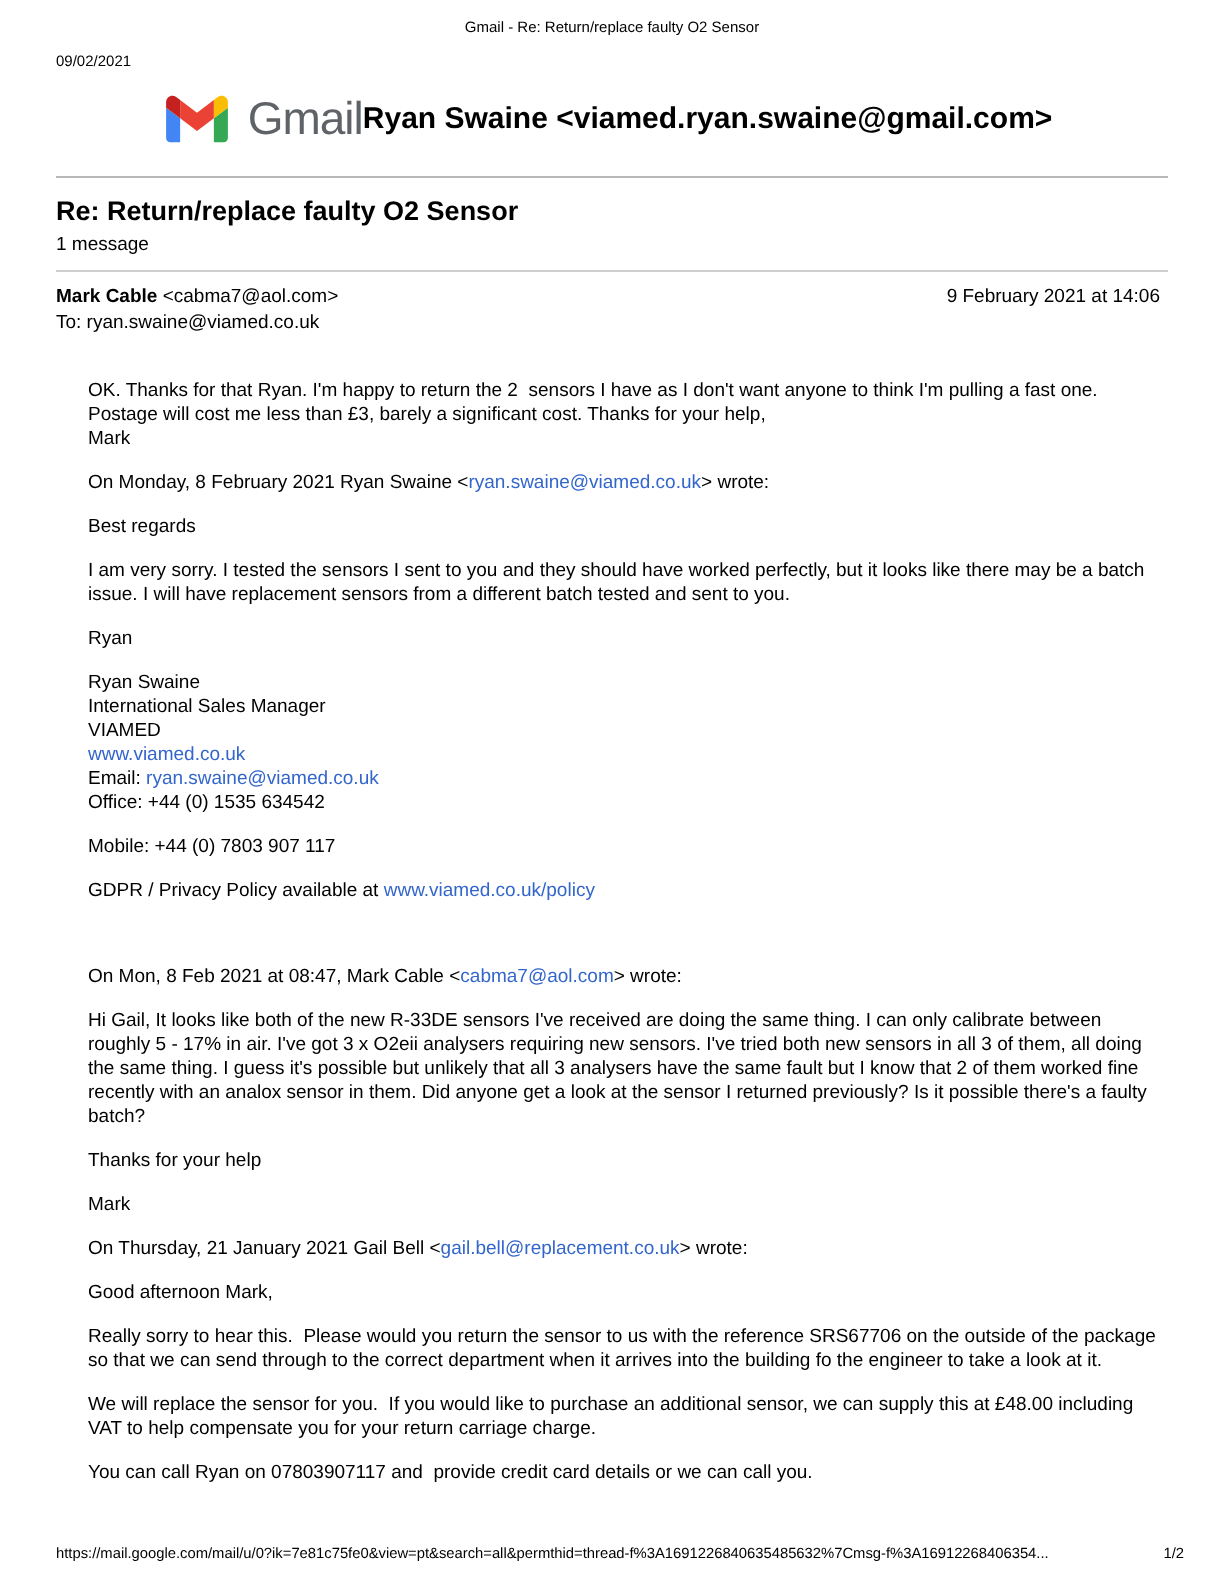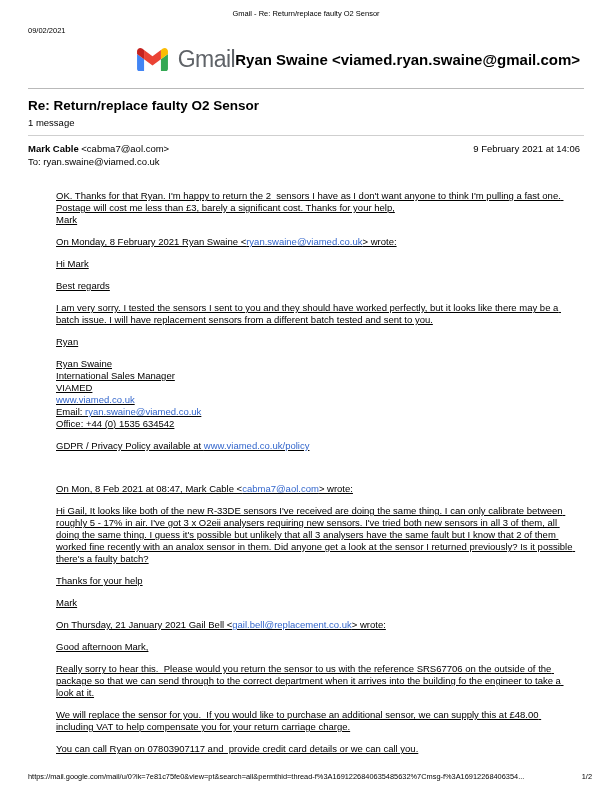--- a/index.html
+++ b/index.html
@@ -11,21 +11,21 @@
   
   .print-header {
     position: relative; padding: 26px 30px 0 28px; font-size: 7.5px;
     color: #000; height: 20px;
   }
   .ph-center {
     position: absolute; left: 0; right: 0; top: 9px; text-align: center;
   }
   
   .logo-row {
-    display: flex; align-items: center; justify-content: flex-end;
+    display: flex; align-items: center; justify-content: center;
     margin: 20px 32px 0 28px;
   }
   .logo { display: flex; align-items: center; gap: 9px; }
   .logo svg { width: 33px; height: 25px; display: block; }
   .logo-text {
     font-size: 23px; color: var(--logo-gray, #5f6368); letter-spacing: -0.5px;
   }
   .account { font-size: 15px; font-weight: bold; }
   hr.rule1 { border: none; border-top: 1px solid #b9b9b9; margin: 15px 28px 0; }
   hr.rule2 { border: none; border-top: 1px solid #cfcfcf; margin: 7px 28px 0; }
@@ -34,21 +34,21 @@
   .msg-header {
     display: flex; justify-content: space-between; align-items: baseline;
     margin: 7px 32px 0 28px; font-size: 9.5px; white-space: pre-wrap; gap: 16px;
   }
   .msg-from b { font-weight: bold; }
   .to-line { margin: 2px 30px 0 28px; font-size: 9.5px; }
   
   .email-body {
     margin: 23px 34px 0 44px; font-size: 9.5px; line-height: 12px;
   }
-  .para { white-space: pre-wrap; margin: 0 0 10px 12px; text-decoration: underline; }
+  .para { white-space: pre-wrap; margin: 0 0 10px 0; }
   .gap-xl { margin-top: 31px; }
   .link { color: var(--link, #3366cc); cursor: pointer; }
   
   .page-footer {
     position: absolute; left: 28px; right: 20px; bottom: 11px;
     display: flex; justify-content: space-between; font-size: 7.4px; color: #000;
   }
   .footer-url { max-width: 540px; overflow: hidden; white-space: nowrap; }
 </style>
 </head>
@@ -83,30 +83,30 @@
 <div class="msg-header">
   <span class="msg-from"><b>Mark Cable</b><span> &lt;cabma7@aol.com&gt;</span></span>
   <span class="msg-date">9 February 2021 at 14:06</span>
 </div>
 <div class="to-line">To: ryan.swaine@viamed.co.uk</div>
 
 <div class="email-body">
     <div class="para"><span>OK. Thanks for that Ryan. I'm happy to return the 2  sensors I have as I don't want anyone to think I'm pulling a fast one. Postage will cost me less than £3, barely a significant cost. Thanks for your help,
 Mark</span></div>
     <div class="para"><span>On Monday, 8 February 2021 Ryan Swaine &lt;</span><span class="link">ryan.swaine@viamed.co.uk</span><span>&gt; wrote:</span></div>
-    <div class="para"><span>Hi Mark</span></div>
     <div class="para"><span>Best regards</span></div>
     <div class="para"><span>I am very sorry. I tested the sensors I sent to you and they should have worked perfectly, but it looks like there may be a batch issue. I will have replacement sensors from a different batch tested and sent to you.</span></div>
     <div class="para"><span>Ryan</span></div>
     <div class="para"><span>Ryan Swaine
 International Sales Manager
 VIAMED
 </span><span class="link">www.viamed.co.uk</span><span>
 Email: </span><span class="link">ryan.swaine@viamed.co.uk</span><span>
 Office: +44 (0) 1535 634542</span></div>
+    <div class="para"><span>Mobile: +44 (0) 7803 907 117</span></div>
     <div class="para"><span>GDPR / Privacy Policy available at </span><span class="link">www.viamed.co.uk/policy</span></div>
     <div class="para gap-xl"><span>On Mon, 8 Feb 2021 at 08:47, Mark Cable &lt;</span><span class="link">cabma7@aol.com</span><span>&gt; wrote:</span></div>
     <div class="para"><span>Hi Gail, It looks like both of the new R-33DE sensors I've received are doing the same thing. I can only calibrate between roughly 5 - 17% in air. I've got 3 x O2eii analysers requiring new sensors. I've tried both new sensors in all 3 of them, all doing the same thing. I guess it's possible but unlikely that all 3 analysers have the same fault but I know that 2 of them worked fine recently with an analox sensor in them. Did anyone get a look at the sensor I returned previously? Is it possible there's a faulty batch?</span></div>
     <div class="para"><span>Thanks for your help</span></div>
     <div class="para"><span>Mark</span></div>
     <div class="para"><span>On Thursday, 21 January 2021 Gail Bell &lt;</span><span class="link">gail.bell@replacement.co.uk</span><span>&gt; wrote:</span></div>
     <div class="para"><span>Good afternoon Mark,</span></div>
     <div class="para"><span>Really sorry to hear this.  Please would you return the sensor to us with the reference SRS67706 on the outside of the package so that we can send through to the correct department when it arrives into the building fo the engineer to take a look at it.</span></div>
     <div class="para"><span>We will replace the sensor for you.  If you would like to purchase an additional sensor, we can supply this at £48.00 including VAT to help compensate you for your return carriage charge.</span></div>
     <div class="para"><span>You can call Ryan on 07803907117 and  provide credit card details or we can call you.</span></div>

